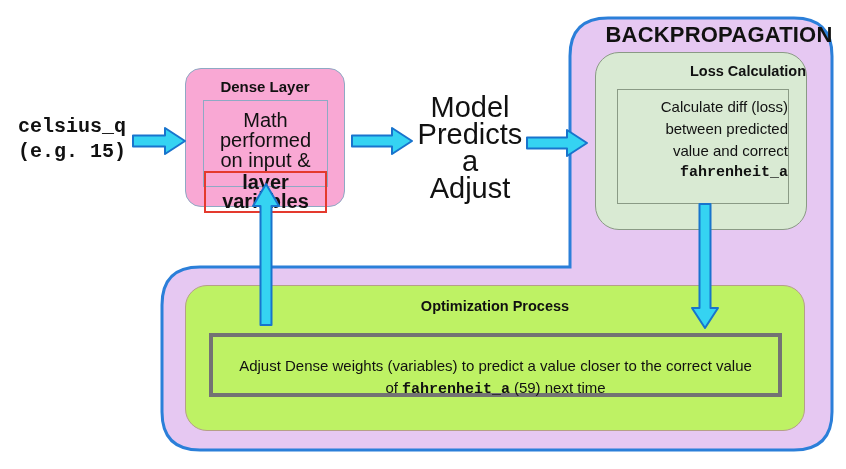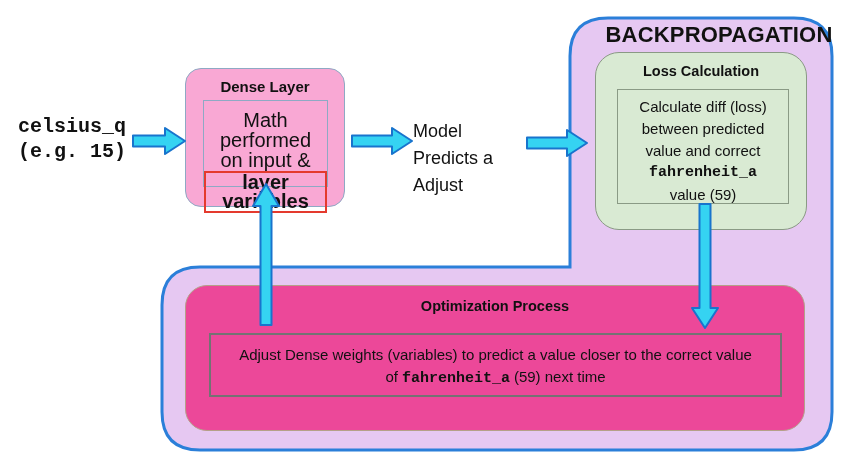--- a/index.html
+++ b/index.html
@@ -19,37 +19,37 @@
   #dense-inner{position:absolute;left:17px;top:31px;width:125px;height:87px;
     border:1px solid #8ea9c4;font-size:20px;line-height:20px;padding-top:9px;box-sizing:border-box;}
   .redbox{display:inline-block;border:2px solid #e43a2e;padding:0 5px;line-height:19px;margin-top:1px;font-weight:bold;}
 
   
   #backprop-title{position:absolute;left:588px;top:22px;width:262px;text-align:center;
     font-weight:bold;font-size:22px;z-index:4;letter-spacing:.2px;}
 
   
   #loss-box{left:595px;top:52px;width:212px;height:178px;background:#d9ead3;
-    border:1px solid #8a9a85;border-radius:24px;text-align:center;}
+    border:1px solid #8a9a85;border-radius:24px;text-align:right;}
   #loss-title{margin-top:10px;font-weight:bold;font-size:14.5px;}
   #loss-inner{position:absolute;left:21px;top:36px;width:172px;height:115px;
     border:1px solid #8a9a85;font-size:15px;line-height:22px;padding-top:6px;box-sizing:border-box;}
 
   
-  #opt-box{left:185px;top:285px;width:620px;height:146px;background:#ec4899;
+  #opt-box{left:185px;top:285px;width:620px;height:146px;background:#bef264;
     border:1px solid #b5a088;border-radius:22px;text-align:center;}
   #opt-title{margin-top:12px;font-weight:bold;font-size:14.5px;}
   #opt-inner{position:absolute;left:23px;top:47px;width:573px;height:64px;
-    border:2px solid #737373;font-size:15px;line-height:22px;padding-top:9px;box-sizing:border-box;}
+    border:4px solid #737373;font-size:15px;line-height:22px;padding-top:18px;box-sizing:border-box;}
 
   
   #input-label{position:absolute;left:2px;top:114px;width:140px;text-align:center;z-index:4;
     font-family:"Liberation Mono",monospace;font-weight:bold;font-size:20px;line-height:25px;}
-  #model-label{position:absolute;left:413px;top:118px;width:114px;z-index:4;
-    font-size:18px;line-height:27px;}
+  #model-label{position:absolute;left:413px;top:94px;width:114px;text-align:center;z-index:4;
+    font-size:29px;line-height:27px;}
 
   .mono{font-family:"Liberation Mono",monospace;font-weight:bold;}
   .mono.pad{margin:0 4px;}
   .line{display:block;}
 </style>
 </head>
 <body>
 
 <div id="canvas">
 
@@ -79,21 +79,20 @@
 
   <div id="backprop-title">BACKPROPAGATION</div>
 
   <div class="box" id="loss-box">
     <div id="loss-title">Loss Calculation</div>
     <div id="loss-inner">
       <span class="line">Calculate diff (loss)</span>
       <span class="line">between predicted</span>
       <span class="line">value and correct</span>
       <span class="line mono">fahrenheit_a</span>
-      <span class="line">value (59)</span>
     </div>
   </div>
 
   <div class="box" id="opt-box">
     <div id="opt-title">Optimization Process</div>
     <div id="opt-inner">
       <span class="line">Adjust Dense weights (variables) to predict a value closer to the correct value</span>
       <span class="line"><span>of</span><span class="mono pad">fahrenheit_a</span><span>(59) next time</span></span>
     </div>
   </div>

